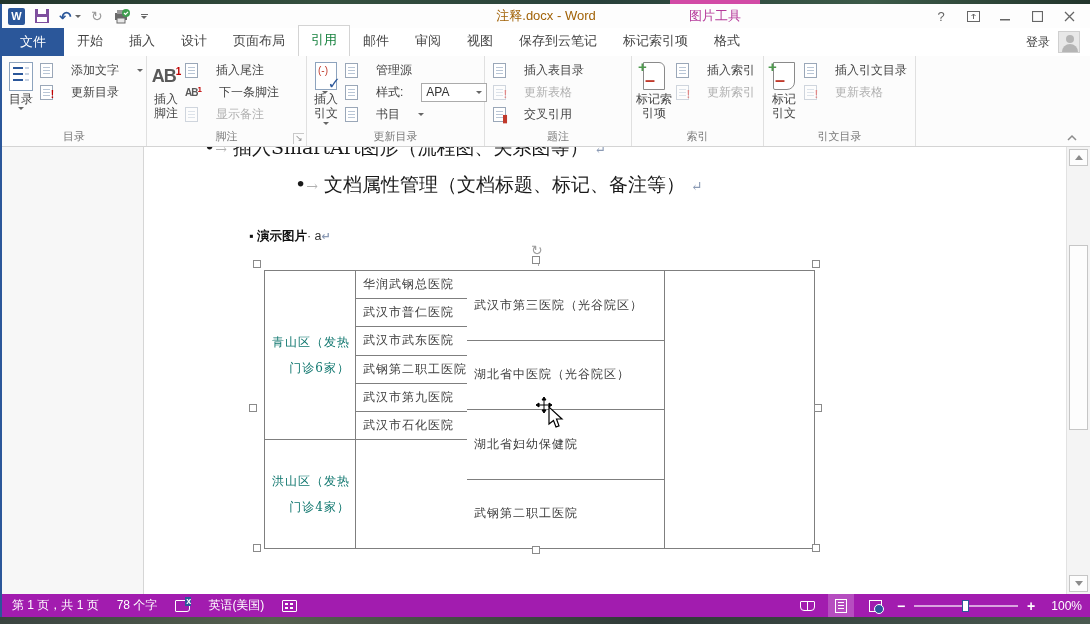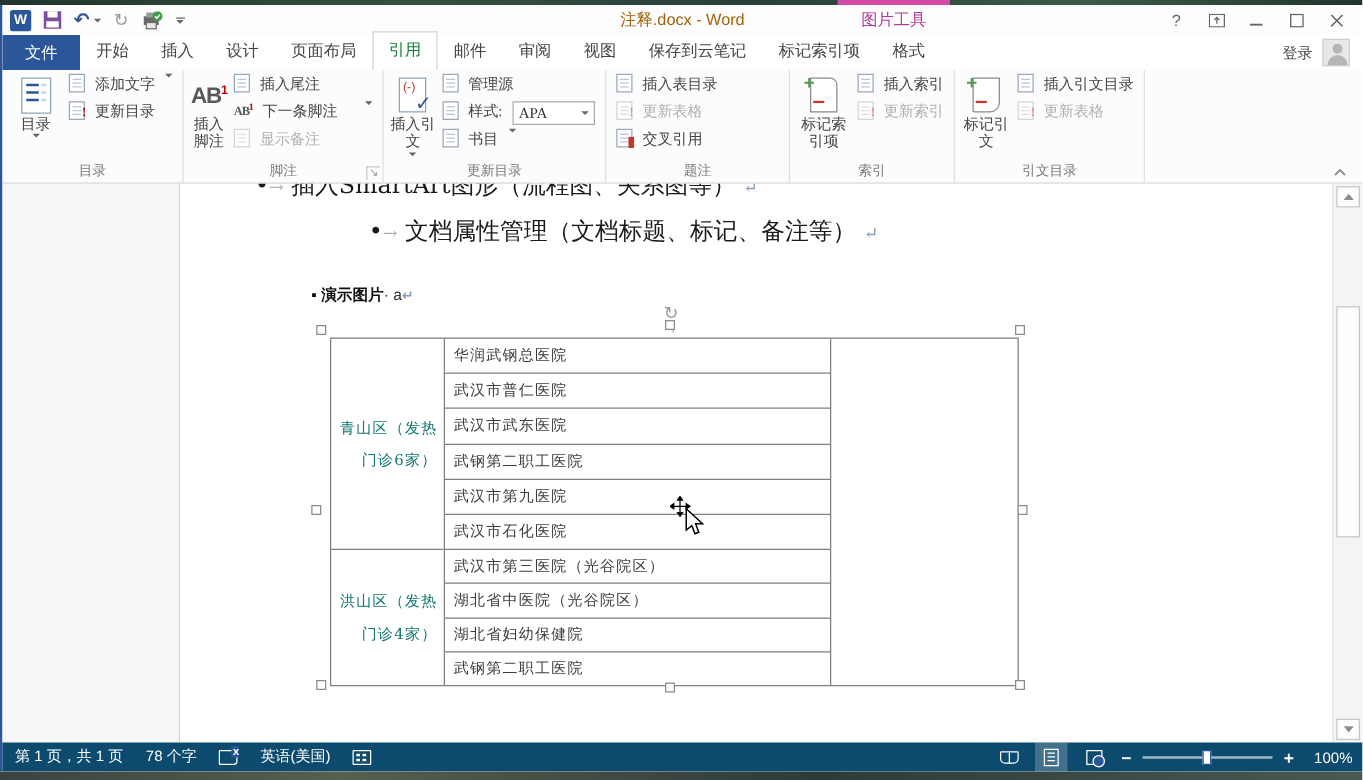--- a/index.html
+++ b/index.html
@@ -43,21 +43,21 @@
   .avatar:after { content:""; position:absolute; left:3px; top:12px; width:16px; height:10px; border-radius:8px 8px 0 0; background:#b5b5b5; }
 
   
   .ribbon { height:91px; background:#fcfcfc; border-bottom:1px solid #d4d4d4; display:flex; position:relative; }
   .rgroup { position:relative; border-right:1px solid #e0e0e0; display:flex; padding:3px 2px 16px 4px; }
   .gname { position:absolute; bottom:2px; left:0; right:0; text-align:center; font-size:11px; color:#7a7a7a; }
   .launcher { position:absolute; right:2px; bottom:2px; font-size:9px; color:#8f8f8f; border:1px solid #c9c9c9; border-right:none; border-bottom:none; width:11px; height:11px; line-height:9px; text-align:center; }
   .rbig { width:50px; display:flex; flex-direction:column; align-items:center; padding-top:2px; gap:1px; }
   .rbig .blabel { font-size:12px; color:#444; text-align:center; line-height:1.2; }
   .icol { display:flex; flex-direction:column; padding-left:4px; }
-  .ritem { height:22px; display:flex; align-items:flex-start; gap:8px; font-size:12px; color:#444; white-space:nowrap; padding-right:6px;font-family:Liberation Serif, serif; }
+  .ritem { height:22px; display:flex; align-items:center; gap:18px; font-size:12px; color:#444; white-space:nowrap; padding-right:6px; }
   .ritem.disabled { color:#b0b0b0; }
   .ritem.disabled .pg { opacity:.45; }
   .pg { width:13px; height:15px; background:#fff; border:1px solid #9aa7b8; position:relative; flex:none; }
   .pg:before { content:""; position:absolute; left:2px; top:3px; right:2px; height:1px; background:#b9c6d6; box-shadow:0 3px 0 #b9c6d6, 0 6px 0 #b9c6d6; }
   .badge { position:absolute; font-weight:bold; font-size:10px; line-height:1; }
   .bang { color:#c00000; right:-2px; bottom:-1px; }
   .red { color:#c0392b; left:-4px; bottom:0px; font-size:11px; }
   .ab-big { font-size:18px; font-weight:bold; color:#595959; line-height:1; letter-spacing:-1px; }
   .ab-big sup { color:#c00000; font-size:10px; }
   .ab-sm { font-size:10px; font-weight:bold; color:#595959; letter-spacing:-1px; flex:none; }
@@ -85,42 +85,42 @@
   .tabmark { color:#b0b0b0; font-size:14px; }
   .retmark { color:#8c9bb5; font-size:14px; }
   .capline { position:absolute; font-size:12.5px; color:#111; font-weight:bold; white-space:nowrap; }
   .capline .mid { font-weight:normal; color:#333; }
 
   .tbl { position:absolute; left:262px; top:123px; width:551px; height:279px; border:1px solid #7f7f7f; display:flex; background:#fff; font-family:"DejaVu Serif","Liberation Serif",serif; }
   .tbl-left { width:91px; border-right:1px solid #7f7f7f; display:flex; flex-direction:column; }
   .tbl-label { display:flex; align-items:center; justify-content:center; text-align:right; font-size:12px; color:#0f766e; padding:0 5px; line-height:2.2; letter-spacing:1px; }
   .tbl-label.g1 { height:169px; border-bottom:1px solid #7f7f7f; }
   .tbl-label.g2 { flex:1; }
-  .tbl-mid { width:309px; border-right:1px solid #7f7f7f; display:flex; flex-direction:column; }
+  .tbl-mid { width:309px; border-right:1px solid #7f7f7f; display:flex; flex-direction:row; }
   .mid-g1 { height:169px; display:flex; flex-direction:column; }
   .mid-g2 { flex:1; display:flex; flex-direction:column; }
   .trow { flex:1; border-bottom:1px solid #7f7f7f; display:flex; align-items:center; padding-left:7px; font-size:12px; color:#3d3d3d; letter-spacing:1px; }
   .mid-g2 .trow:last-child { border-bottom:none; }
   .tbl-right { flex:1; }
 
   .handle { position:absolute; width:8px; height:8px; background:#fff; border:1px solid #8a8a8a; z-index:5; }
   .rot-handle { position:absolute; left:529px; top:96px; width:14px; height:14px; color:#9e9e9e; font-size:14px; line-height:14px; z-index:5; }
   .rot-stem { position:absolute; left:536px; top:110px; width:1px; height:9px; background:#aeaeae; }
   .cursor { position:absolute; left:534px; top:250px; z-index:9; }
 
   
   .vscroll { position:absolute; right:0; top:0; width:24px; bottom:0; background:#f4f4f4; border-left:1px solid #e2e2e2; }
   .sbtn { position:absolute; left:2px; width:19px; height:17px; background:#fdfdfd; border:1px solid #c6c6c6; display:flex; align-items:center; justify-content:center; }
   .sbtn.up { top:2px; } .sbtn.down { bottom:2px; }
   .tri-up { width:0; height:0; border-left:4px solid transparent; border-right:4px solid transparent; border-bottom:5px solid #8c8c8c; }
   .tri-down { width:0; height:0; border-left:4px solid transparent; border-right:4px solid transparent; border-top:5px solid #8c8c8c; }
   .sthumb { position:absolute; left:2px; top:98px; width:19px; height:185px; background:#fdfdfd; border:1px solid #c6c6c6; }
 
   
-  .statusbar { height:23px; background:#0c4a6e; color:#fff; display:flex; align-items:center; font-size:12px; position:relative; }
+  .statusbar { height:23px; background:#a21caf; color:#fff; display:flex; align-items:center; font-size:12px; position:relative; }
   .sb-left { display:flex; align-items:center; gap:18px; padding-left:10px; }
   .sb-item { display:flex; align-items:center; gap:4px; }
   .book-ico { width:15px; height:12px; position:relative; }
   .book-ico:before { content:""; position:absolute; inset:0; border:1px solid #fff; border-radius:1px 3px 3px 1px; }
   .book-ico:after { content:"x"; position:absolute; right:-1px; top:-3px; font-size:9px; font-weight:bold; color:#fff; background:#2b579a; line-height:1; padding-left:1px; }
   .kbd-ico { width:15px; height:12px; border:1px solid #fff; position:relative; border-radius:1px; }
   .kbd-ico:before { content:""; position:absolute; left:2px; top:2px; width:3px; height:2px; background:#fff; box-shadow:5px 0 0 #fff, 0 4px 0 #fff, 5px 4px 0 #fff; }
   .sb-right { position:absolute; right:8px; display:flex; align-items:center; gap:8px; height:23px; }
   .view-btn { width:26px; height:23px; display:flex; align-items:center; justify-content:center; }
   .view-btn.active { background:rgba(255,255,255,.22); }

